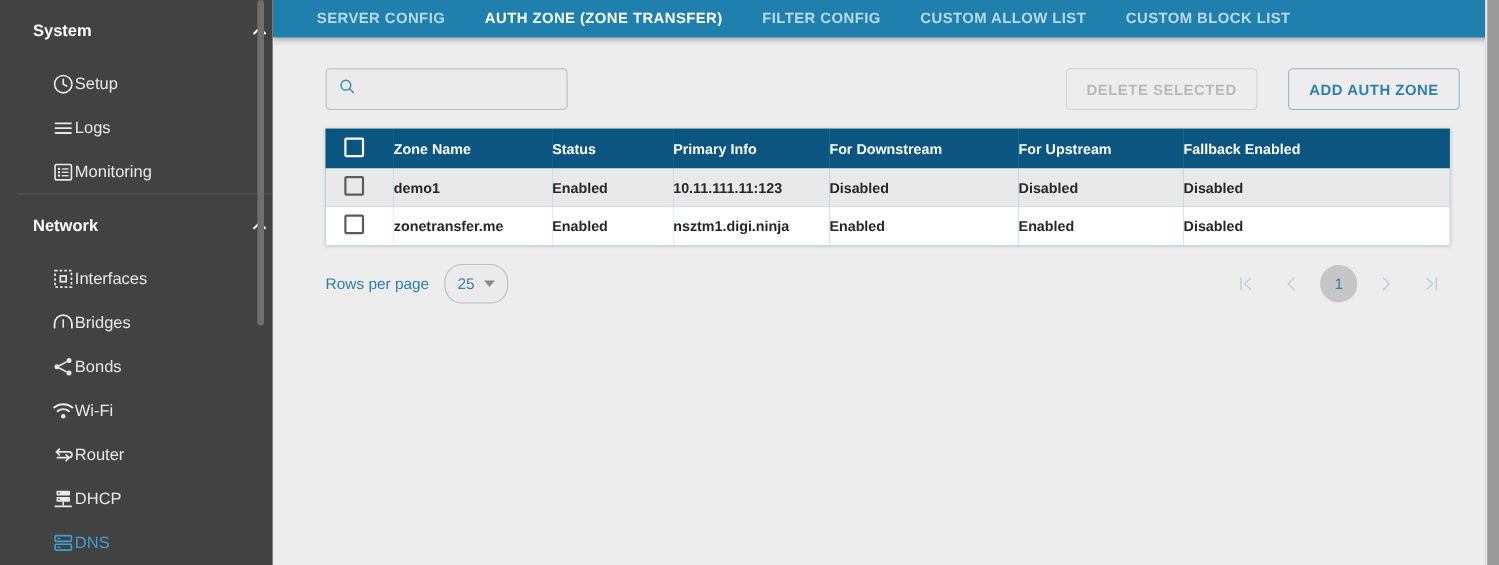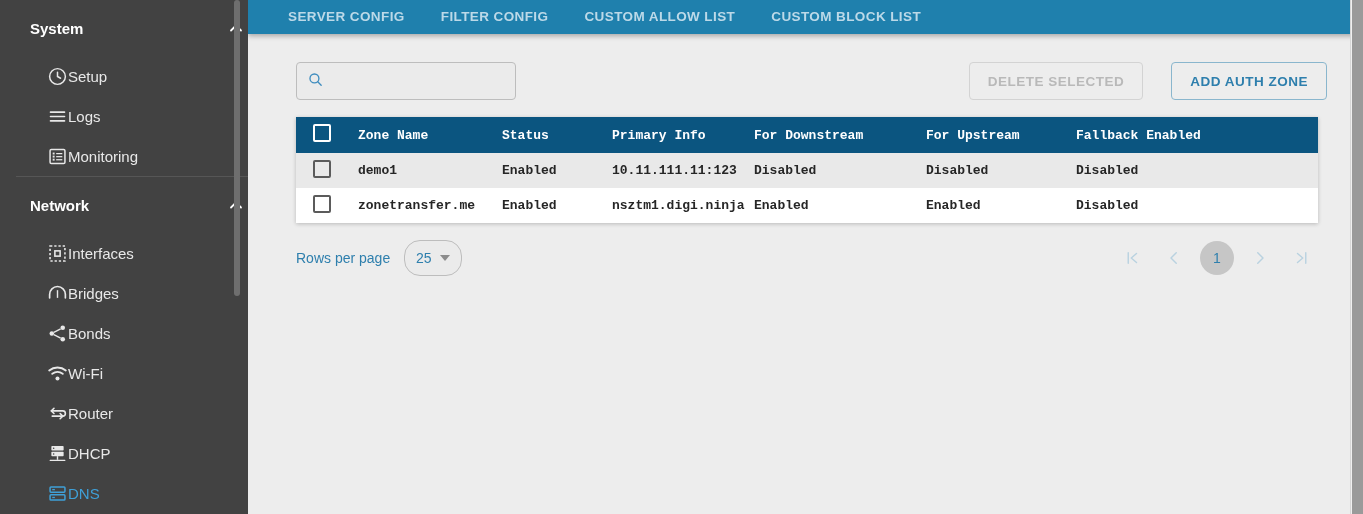--- a/index.html
+++ b/index.html
@@ -156,21 +156,20 @@
   .btn.primary {
     border: 1px solid #8ab6cd;
     color: #2e7fad;
   }
 
   
   .table-wrap {
     background: #14b8a6;
     box-shadow: 0 1px 4px rgba(0,0,0,0.22);
     width: 1022px;
-    font-family: Liberation Mono, monospace;
   }
   table { border-collapse: collapse; width: 100%; table-layout: fixed; }
   thead th {
     background: #0b5580;
     color: #ffffff;
     font-size: 13px;
     font-weight: bold;
     text-align: left;
     height: 36px;
     padding: 0 8px 0 0;
@@ -435,20 +434,21 @@
 
     </div>
     <div class="sb-scroll-track"></div>
     <div class="sb-scroll-thumb"></div>
   </nav>
 
   <section class="main">
 
     <div class="tabbar">
       <div class="tab">SERVER CONFIG</div>
+      <div class="tab active">AUTH ZONE (ZONE TRANSFER)</div>
       <div class="tab">FILTER CONFIG</div>
       <div class="tab">CUSTOM ALLOW LIST</div>
       <div class="tab">CUSTOM BLOCK LIST</div>
     </div>
 
     <div class="content">
 
       <div class="toolbar">
         <div class="search-box">
           <span>

